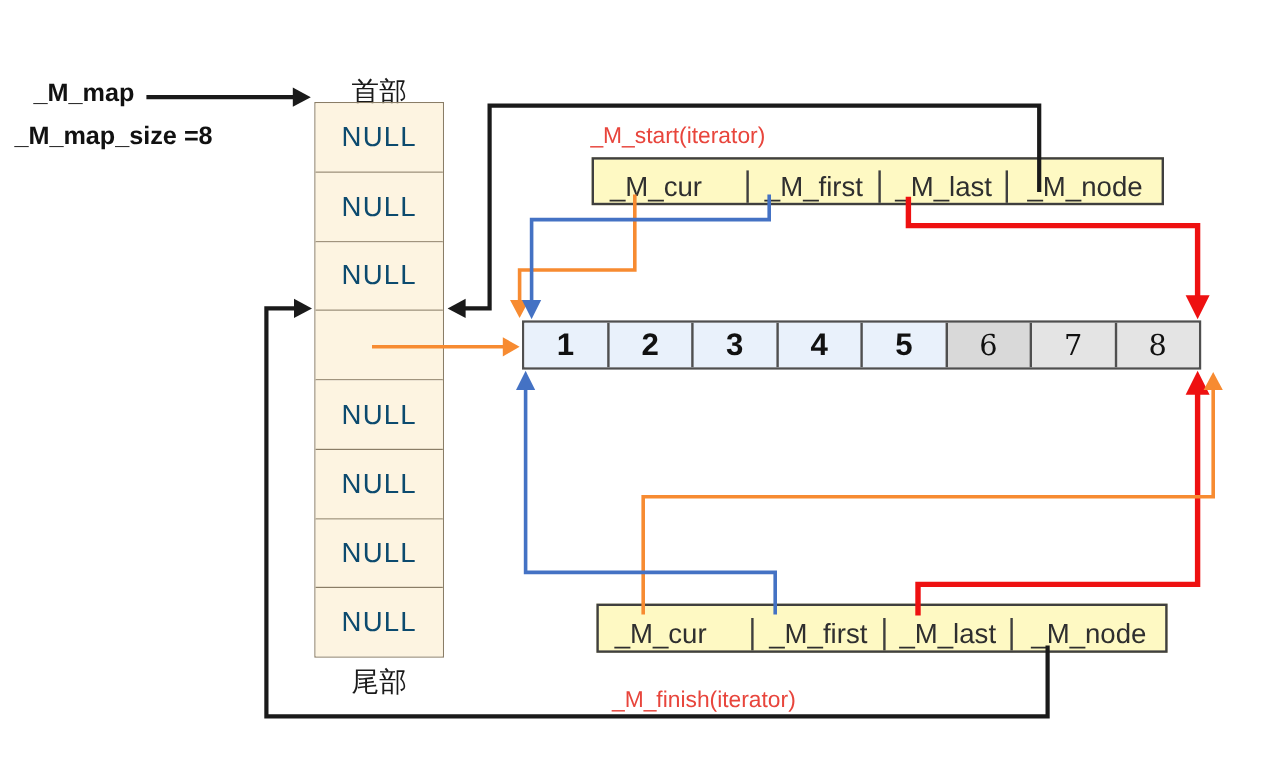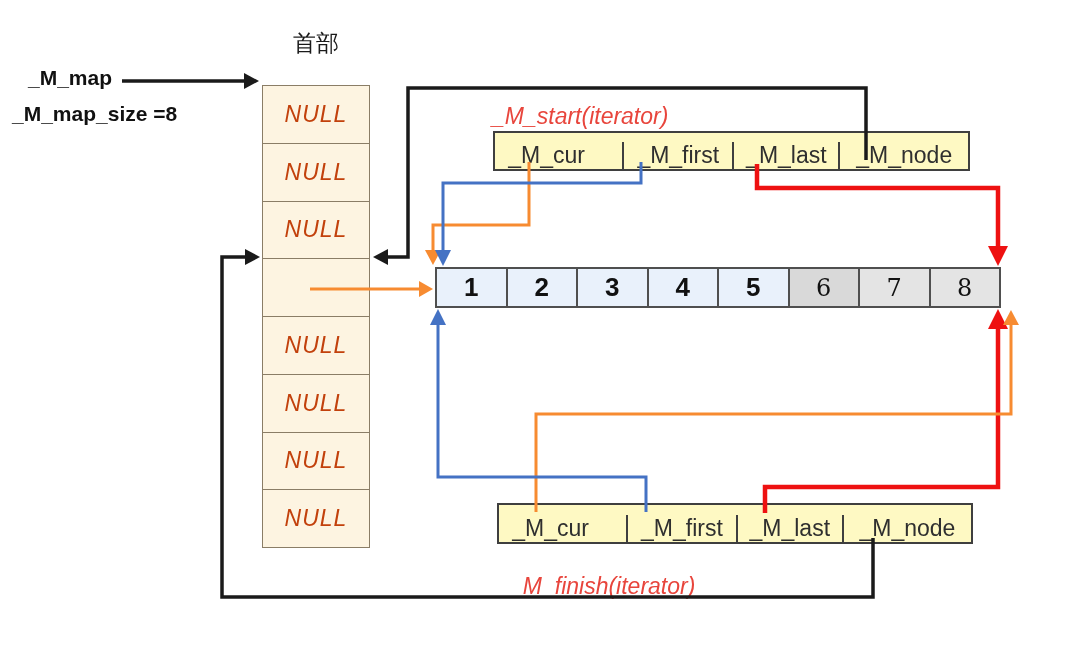--- a/index.html
+++ b/index.html
@@ -16,39 +16,39 @@
   .map-col{
     left:262px;top:85px;width:108px;height:463px;
     display:flex;flex-direction:column;
     border:1px solid var(--map-cell-border);
     box-sizing:border-box;
   }
   .map-cell{
     flex:1;background:var(--map-cell-fill);
     border-bottom:1px solid var(--map-cell-border);
     display:flex;align-items:center;justify-content:center;
-    font-size:23px;color:#c2410c;letter-spacing:1px;font-style:italic;
+    font-size:23px;color:#0c4a6e;letter-spacing:1px;
   }
   .map-cell:last-child{border-bottom:none;}
   
   .iter-box{
     display:flex;background:#fef9c3;
     border:2px solid var(--box-border);box-sizing:border-box;align-items:flex-end;
   }
   .iter-box.start{left:493px;top:131px;width:477px;height:40px;}
   .iter-box.finish{left:497px;top:503px;width:476px;height:41px;}
   .iter-cell{
     display:flex;align-items:center;justify-content:center;
     font-size:23px;color:var(--text-dark);white-space:nowrap;
     border-left:2px solid var(--box-border);
   }
   .iter-cell:first-child{border-left:none;}
   .f-cur{flex:111;} .f-first{flex:116;margin-left:24px;} .f-last{flex:112;margin-top:34px;} .f-node{flex:137;}
   
-  .lbl-red{font-size:23px;color:var(--red-label);white-space:nowrap;font-style:italic;}
+  .lbl-red{font-size:19px;color:var(--red-label);white-space:nowrap;}
   
   .buffer{
     left:435px;top:267px;width:566px;height:41px;
     display:flex;border:2px solid #4f4f4f;box-sizing:border-box;
   }
   .buf-cell{
     flex:1;display:flex;align-items:center;justify-content:center;
     border-left:2px solid #4f4f4f;
   }
   .buf-cell:first-child{border-left:none;}
@@ -102,21 +102,22 @@
     <path class="st-blue" d="M641 162 V183 H443 V251"></path>
     <polygon class="hd-blue" points="443,266 435,250 451,250"></polygon>
 
     <path class="st-blue" d="M646 512 V477 H438 V325"></path>
     <polygon class="hd-blue" points="438,309 430,325 446,325"></polygon>
   </svg>
 
   <div class="abs lbl-bold" style="left:28px;top:66px;">_M_map</div>
   <div class="abs lbl-bold" style="left:12px;top:102px;">_M_map_size =8</div>
 
-  <div class="abs lbl-cjk" style="left:262px;top:28px;">首部</div>
+  <div class="abs lbl-cjk" style="left:262px;top:61px;">首部</div>
+  <div class="abs lbl-cjk" style="left:262px;top:553px;">尾部</div>
 
   <div class="abs map-col">
     <div class="map-cell">NULL</div>
     <div class="map-cell">NULL</div>
     <div class="map-cell">NULL</div>
     <div class="map-cell"></div>
     <div class="map-cell">NULL</div>
     <div class="map-cell">NULL</div>
     <div class="map-cell">NULL</div>
     <div class="map-cell">NULL</div>

